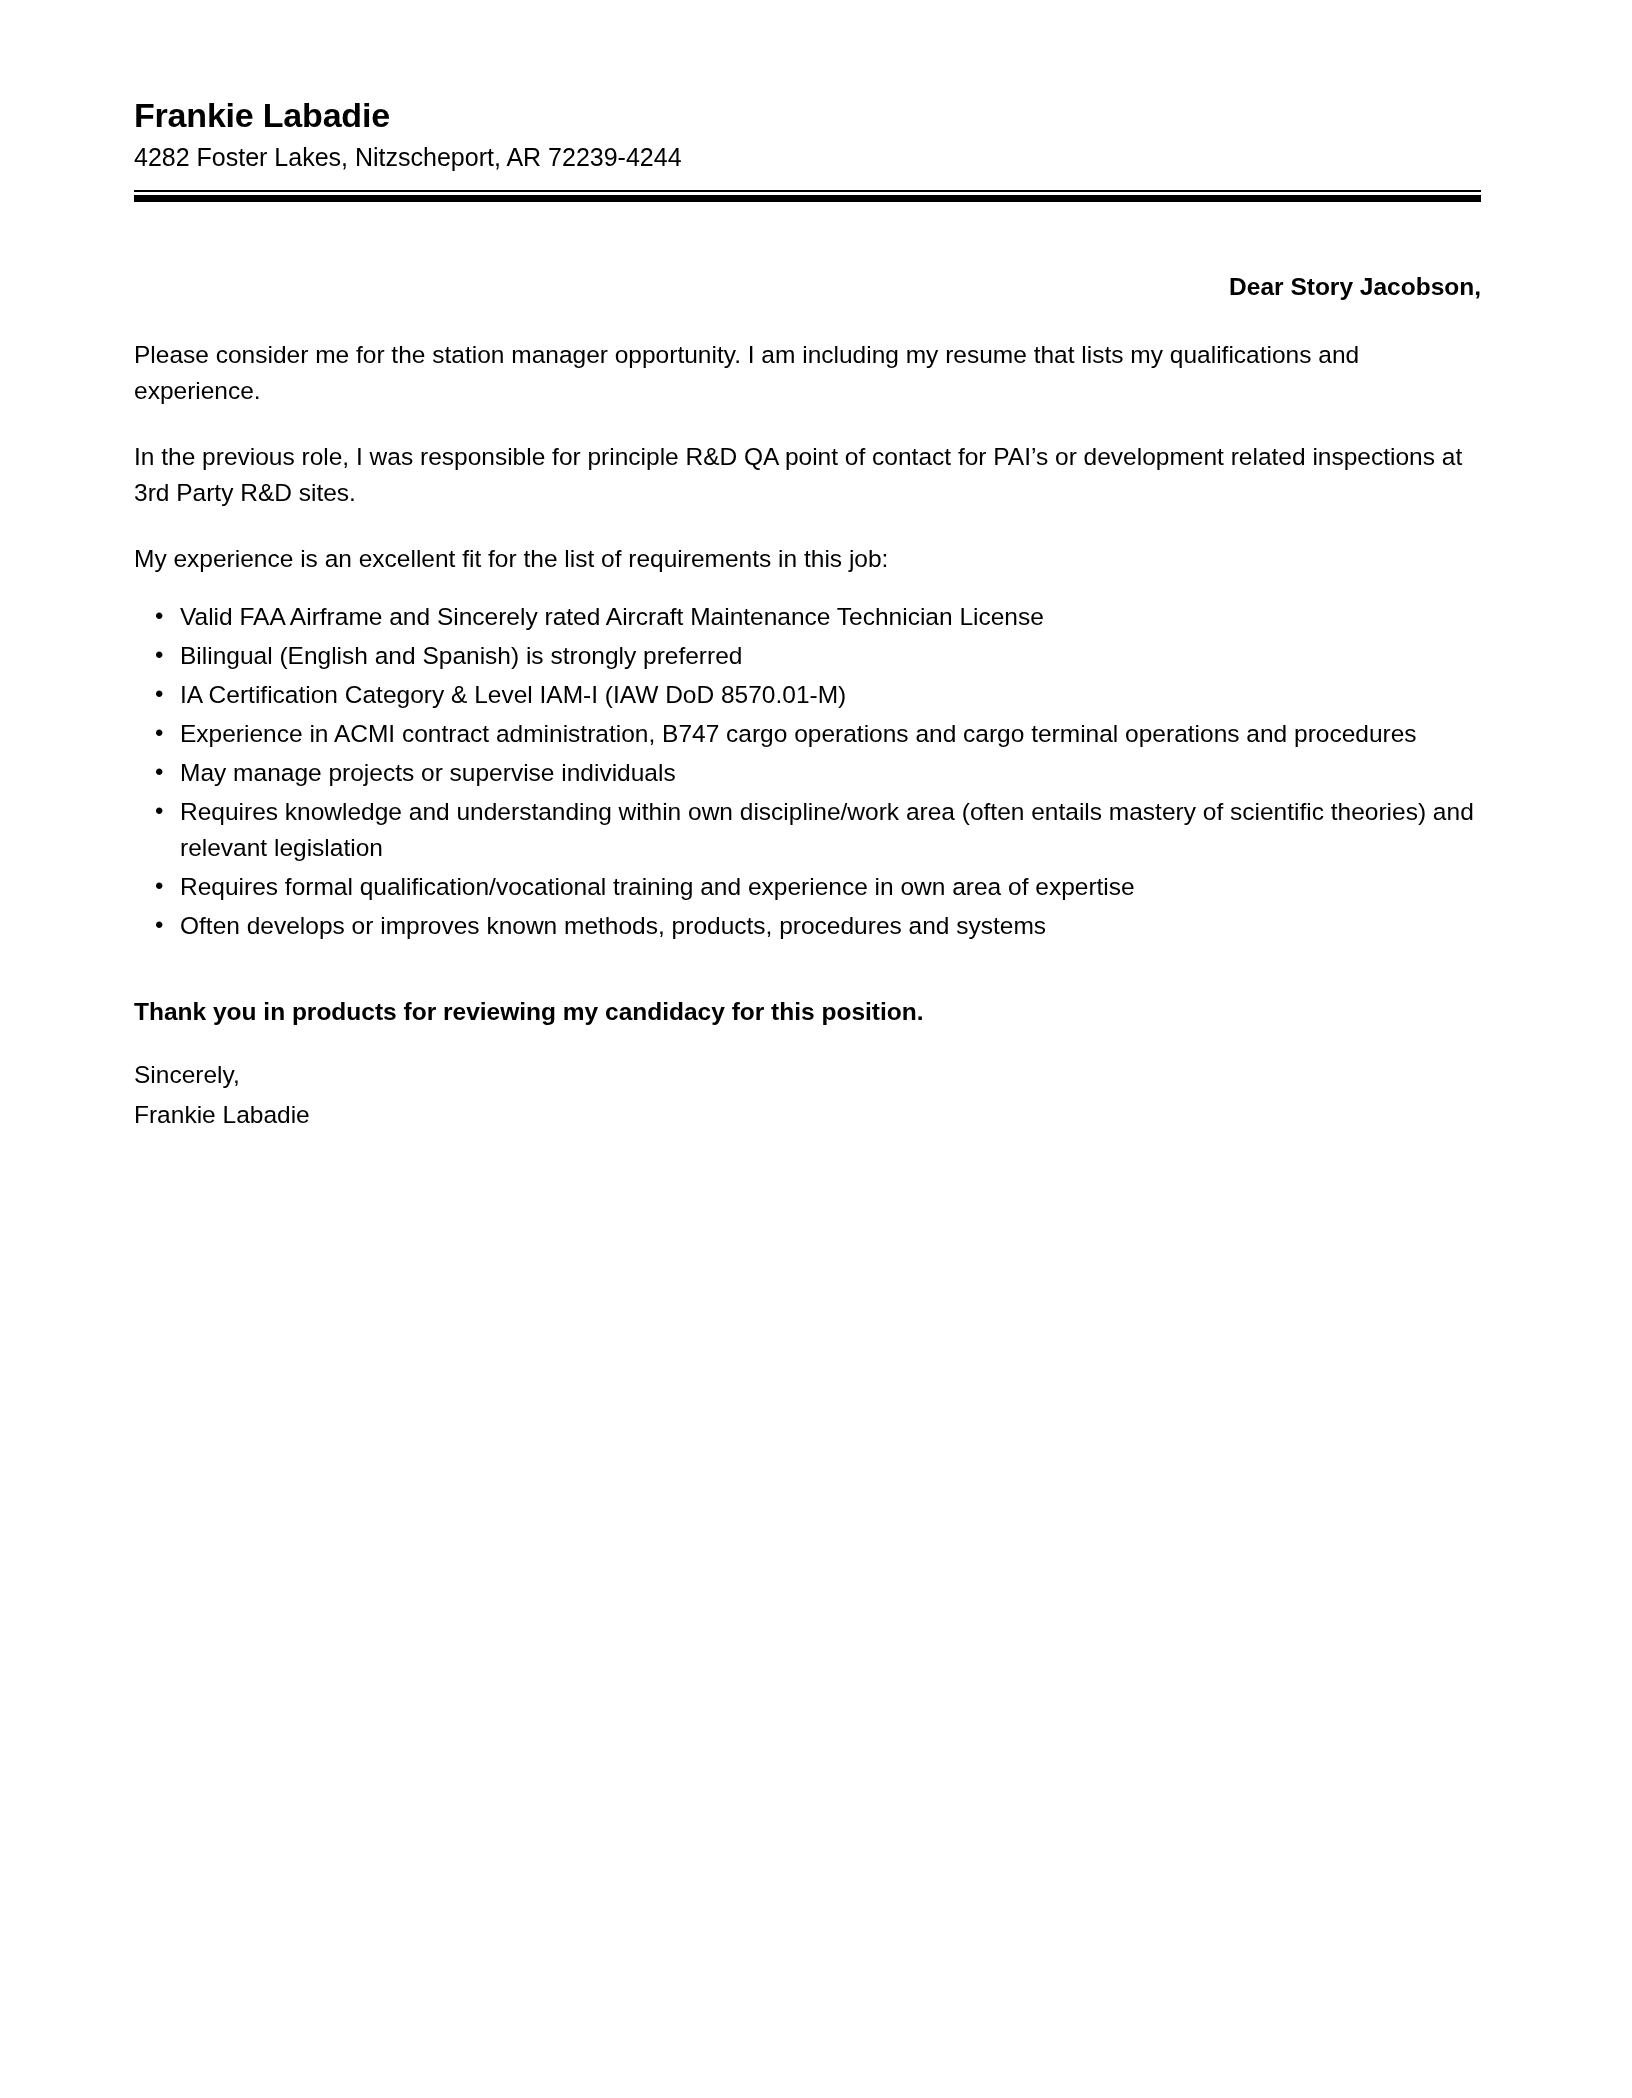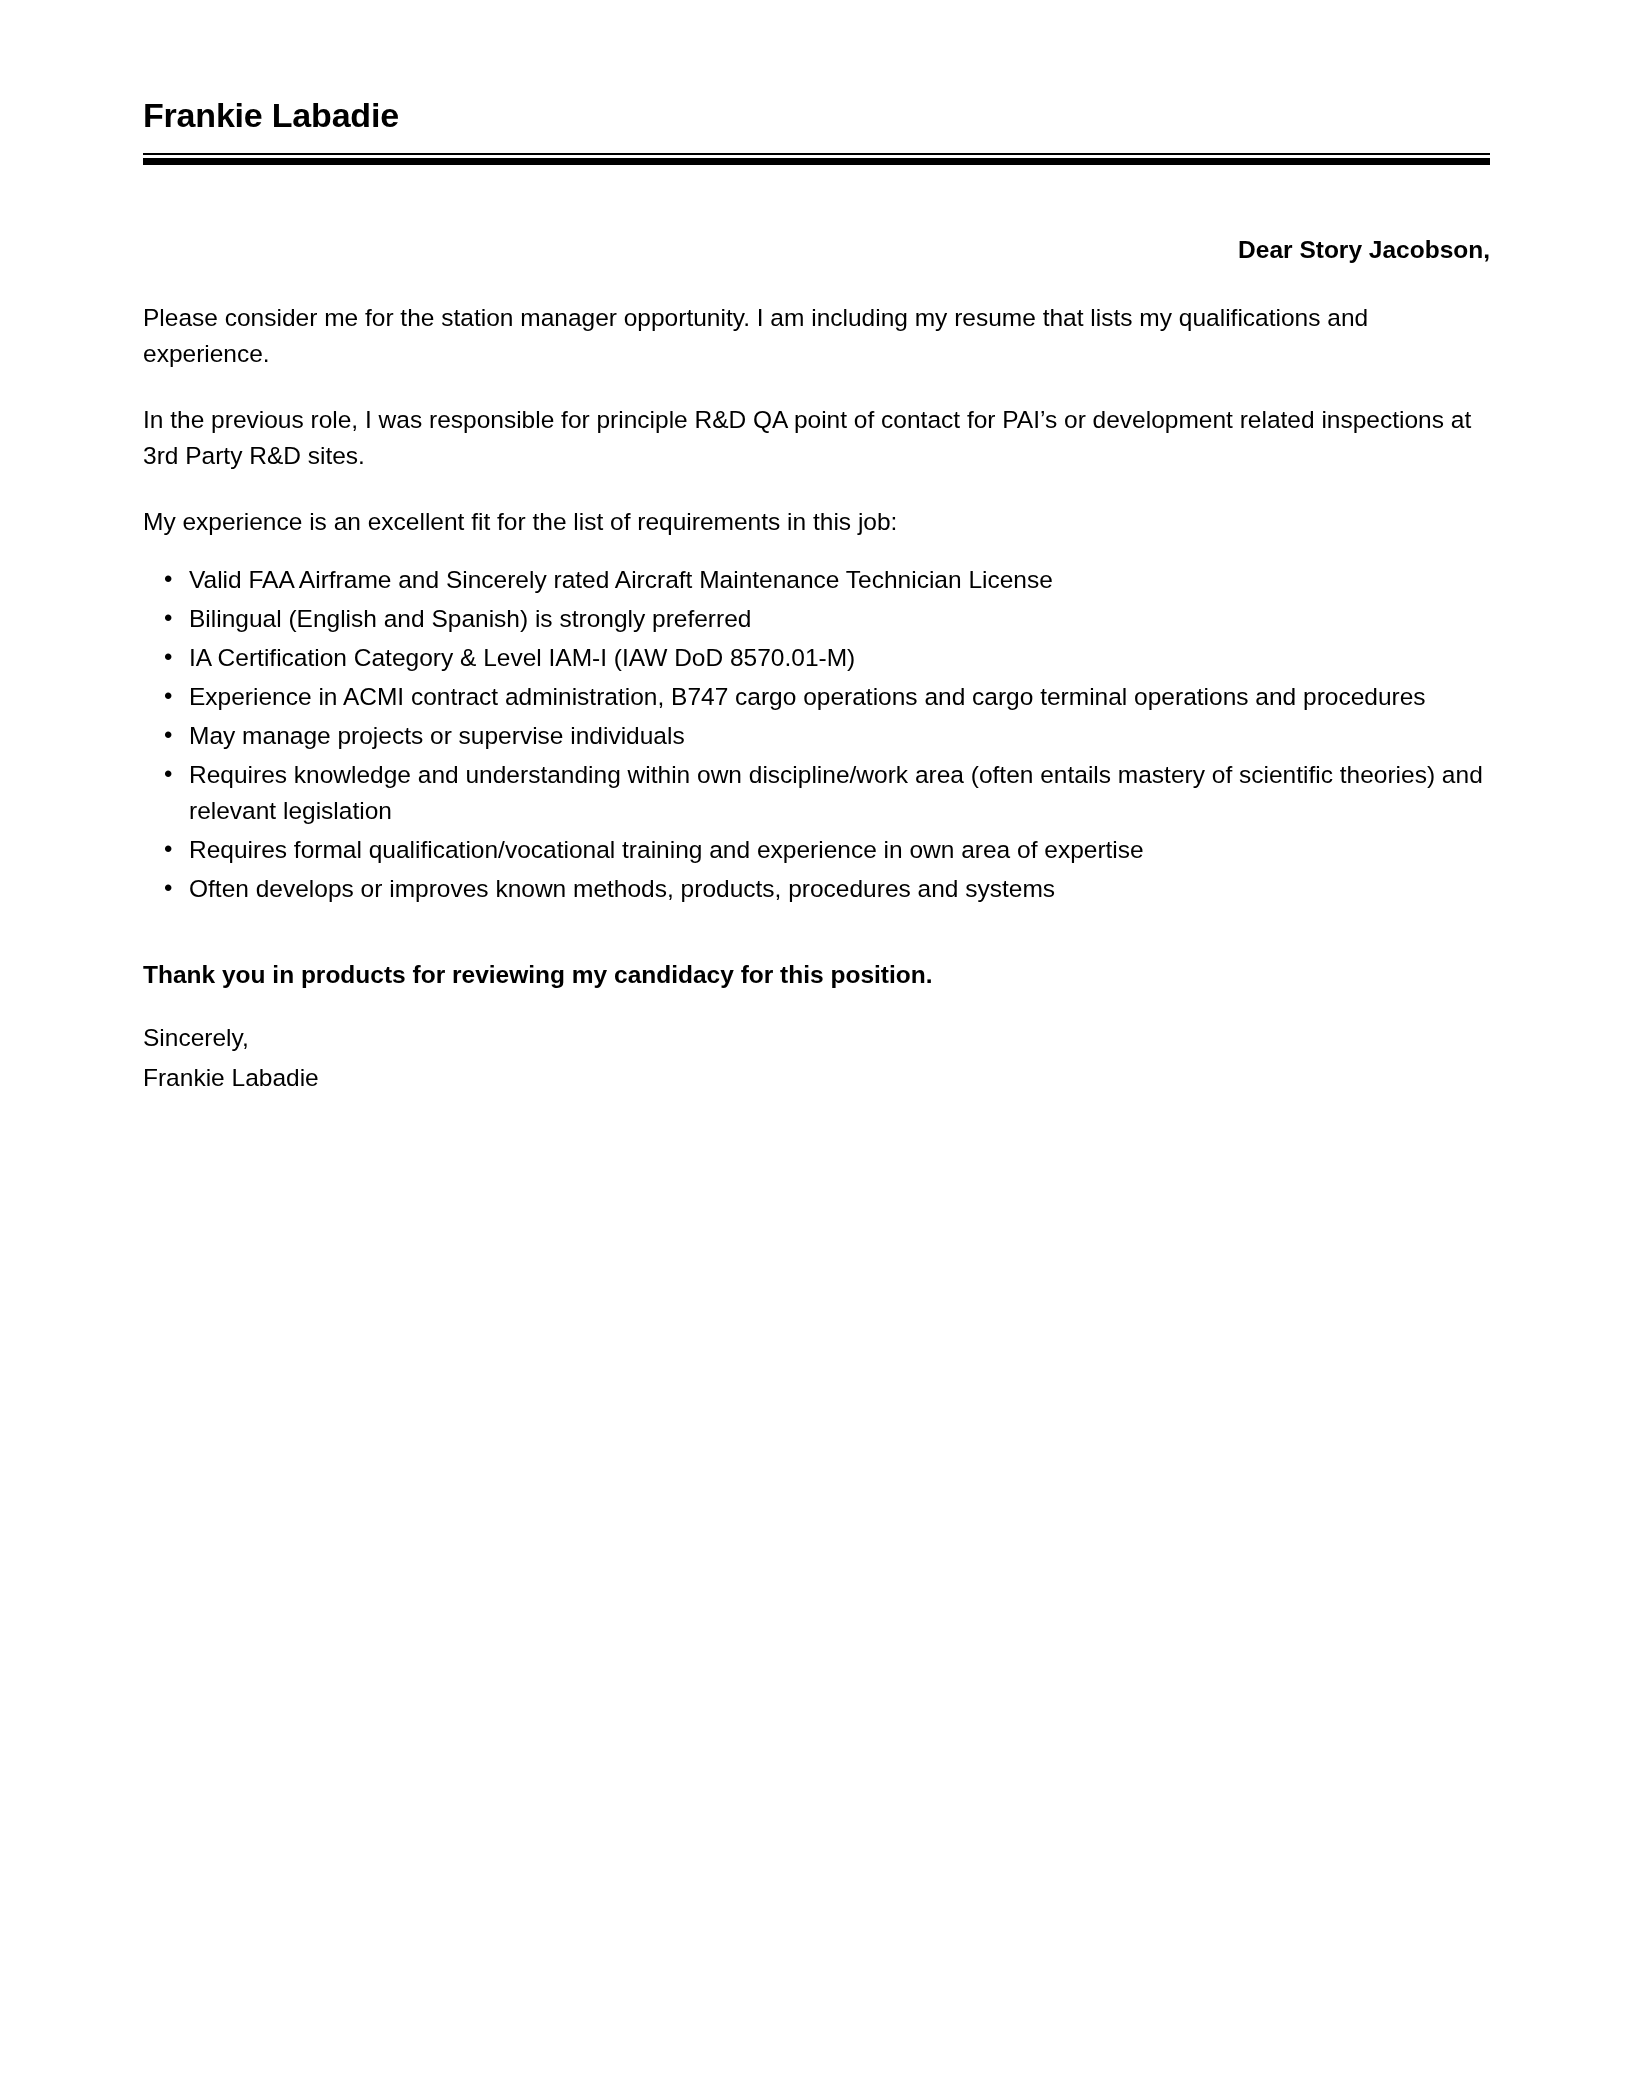--- a/index.html
+++ b/index.html
@@ -20,21 +20,21 @@
     width: 1632px;
     height: 2098px;
     background: #ffffff;
     box-sizing: border-box;
     padding: 0;
     overflow: hidden;
   }
 
   .content {
     position: absolute;
-    left: 143px;
+    left: 134px;
     top: 0;
     width: 1347px;
   }
 
   
   .header {
     padding-top: 95px;
   }
   .sender-name {
     font-size: 34px;
@@ -134,20 +134,21 @@
   }
 </style>
 </head>
 <body>
 
 <div class="page">
   <div class="content">
 
     <div class="header">
       <h1 class="sender-name">Frankie Labadie</h1>
+      <p class="sender-address">4282 Foster Lakes, Nitzscheport, AR 72239-4244</p>
     </div>
 
     <div class="header-rule">
       <div class="rule-thin"></div>
       <div class="rule-gap"></div>
       <div class="rule-thick"></div>
     </div>
 
     <div class="body-block">
 

